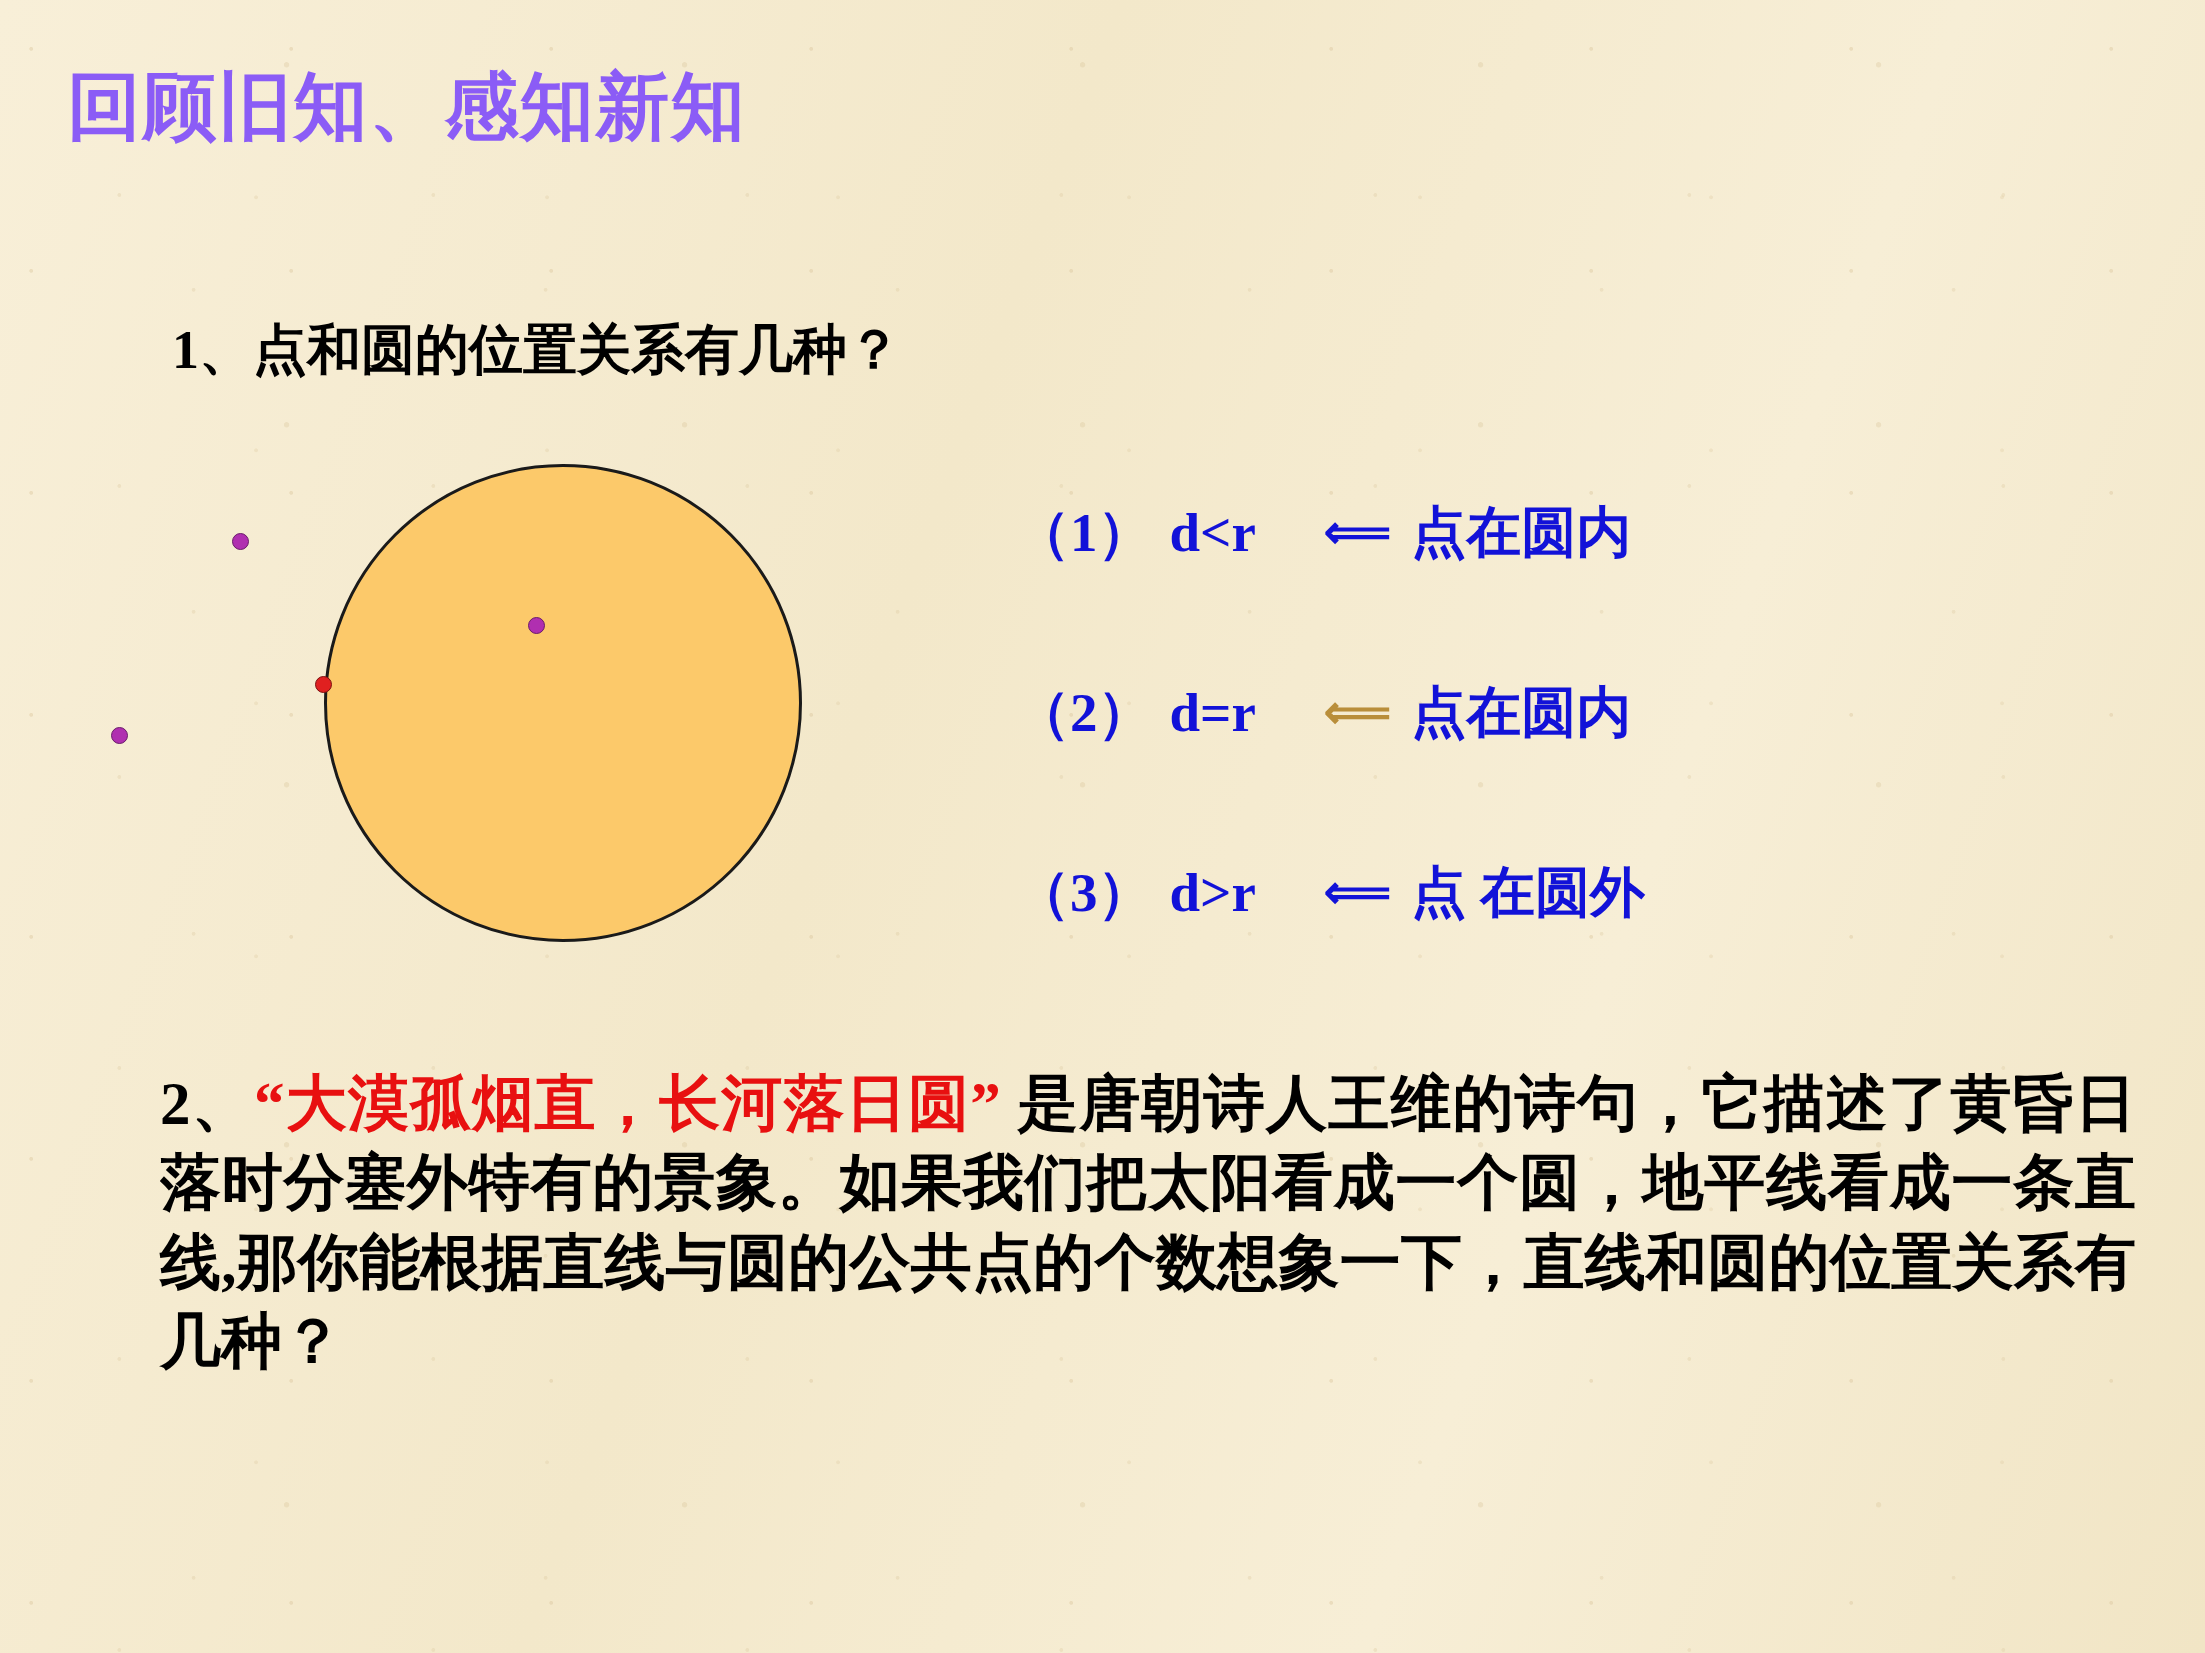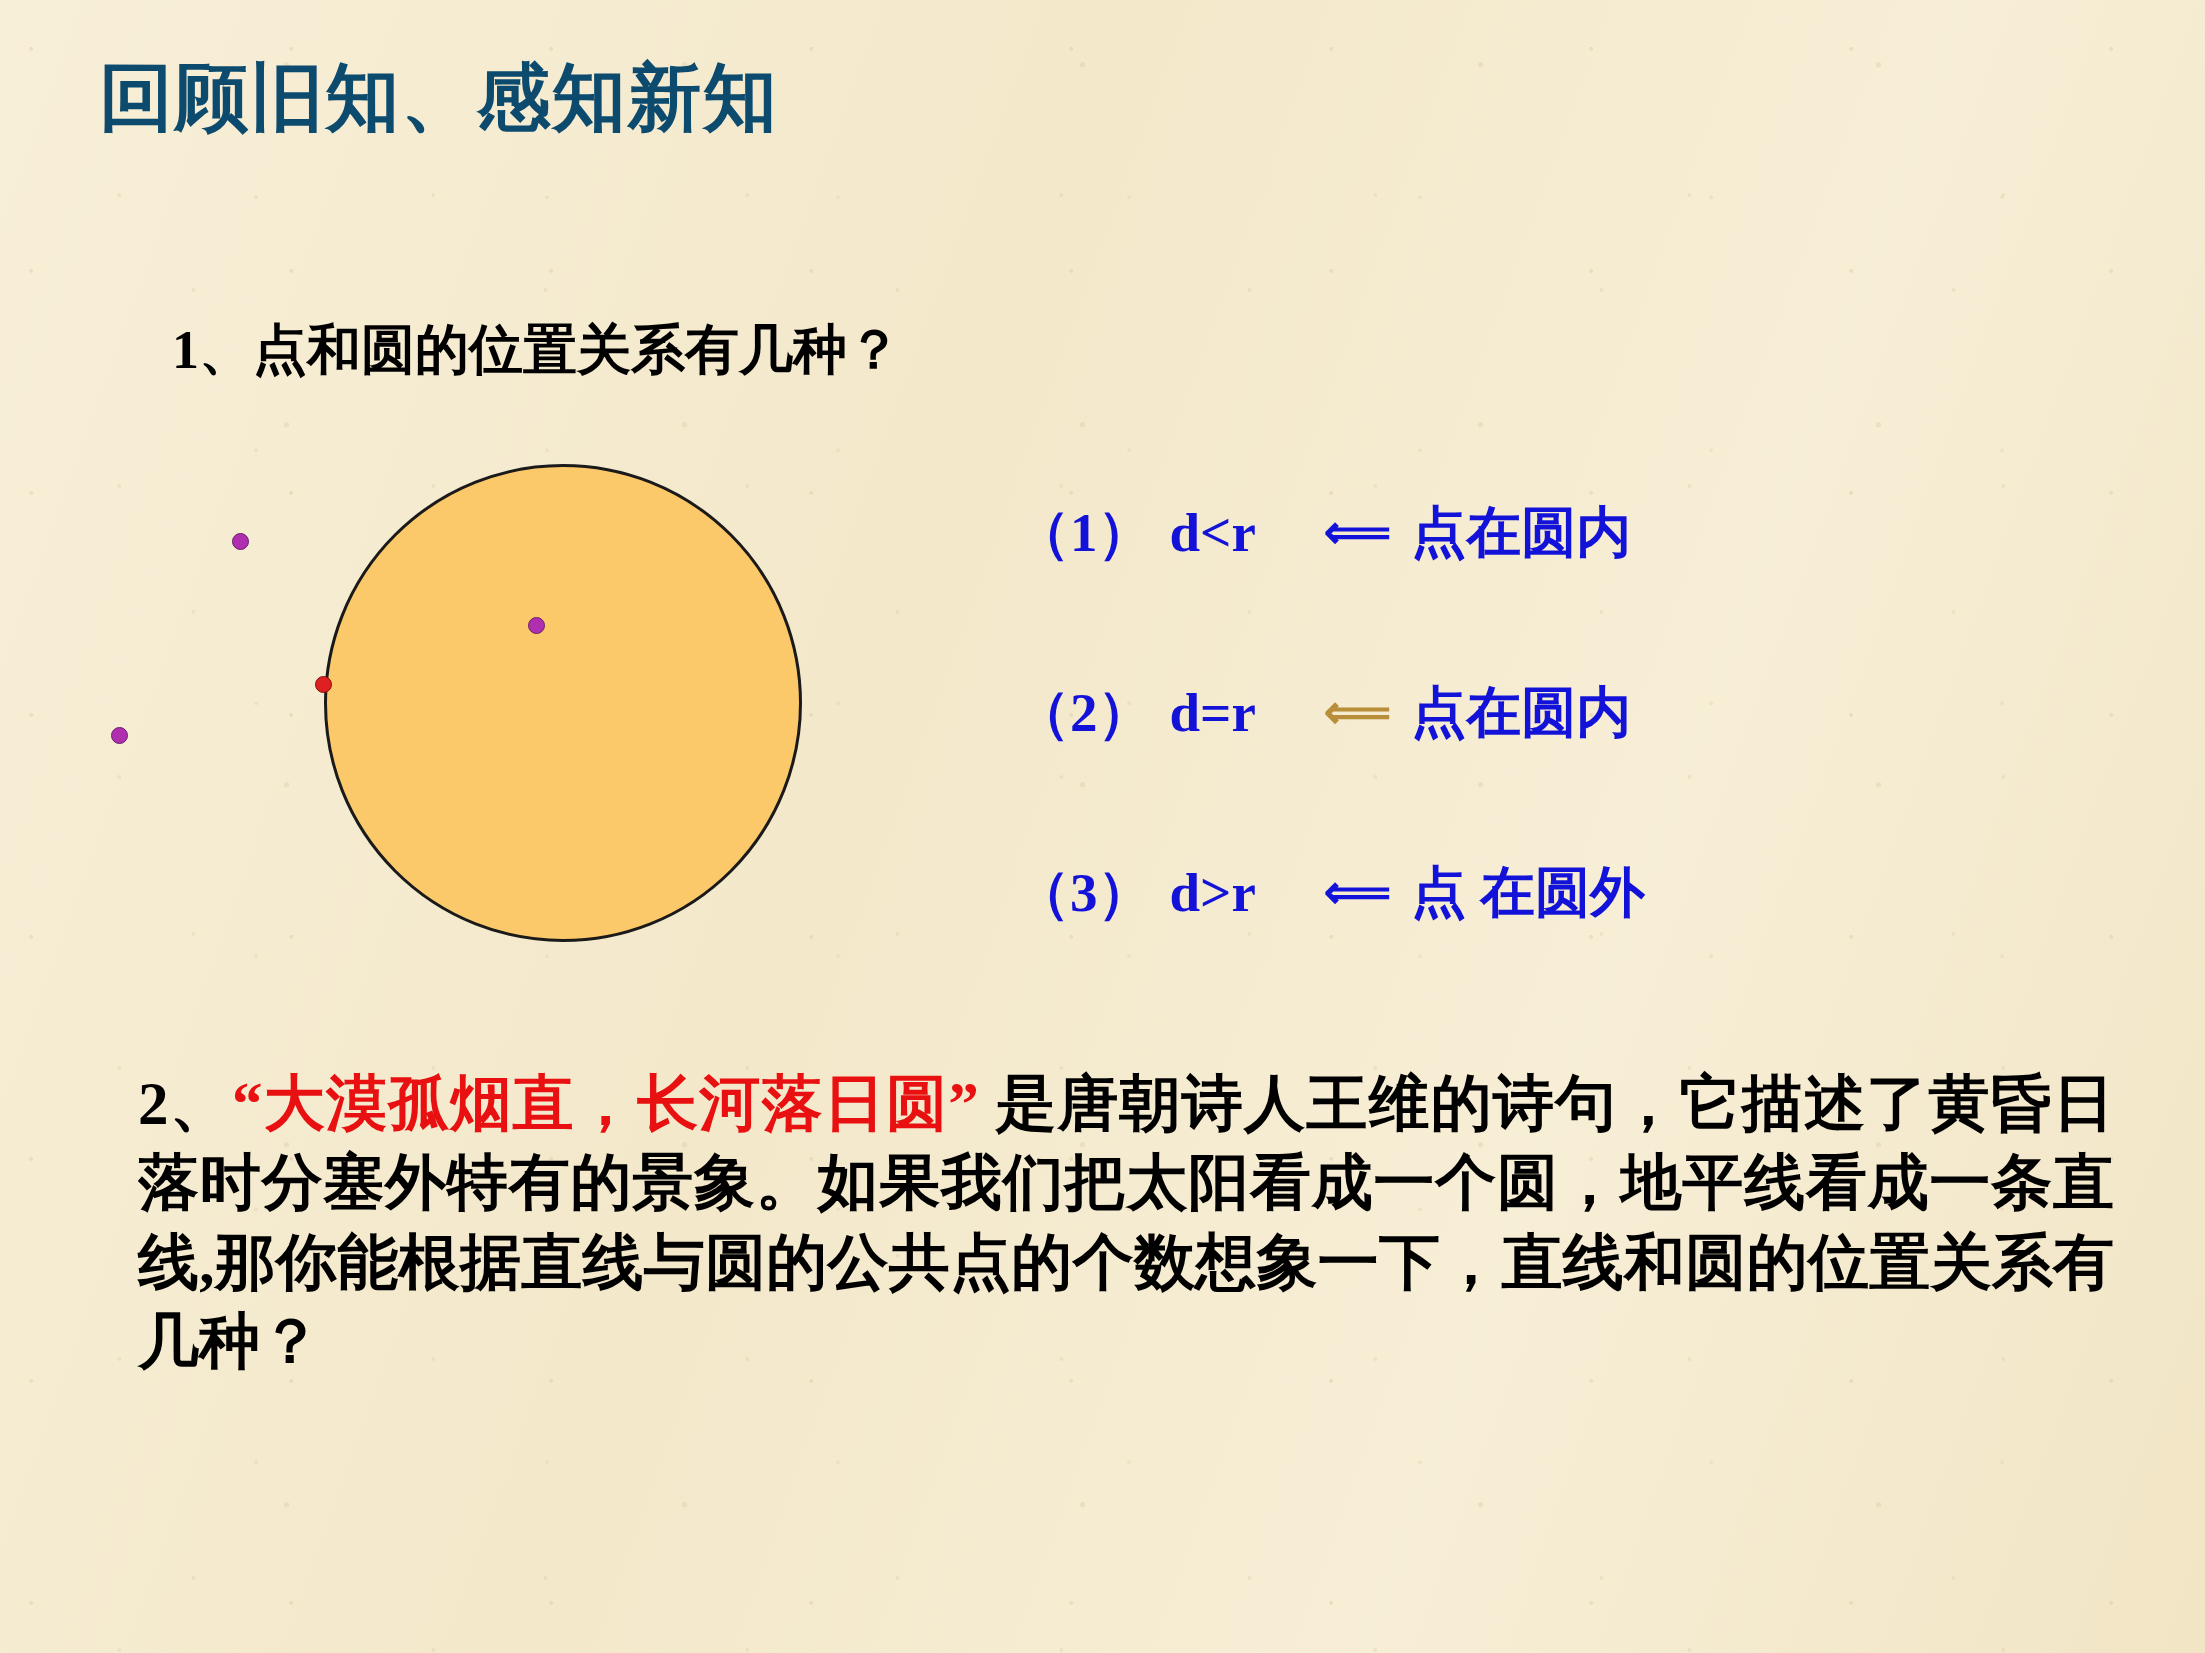--- a/index.html
+++ b/index.html
@@ -30,29 +30,28 @@
   }
   .slide {
     position: absolute;
     inset: 0;
   }
 
   
   .title {
     position: absolute;
     left: 67px;
-    top: 57px;
+    top: 66px;
     font-family: "DejaVu Sans", sans-serif;
     font-weight: bold;
     font-size: 74px;
     line-height: 1.1;
-    color: #0c4a6e;
+    color: #8b5cf6;
     letter-spacing: 1.5px;
     white-space: nowrap;
-    margin-left: 32px;
   }
 
   
   .q1 {
     position: absolute;
     left: 172px;
     top: 314px;
     font-family: "Liberation Serif", serif;
     font-weight: bold;
     font-size: 54px;
@@ -146,21 +145,21 @@
     color: #b98e3a;
   }
   .rel-text {
     padding-left: 7.7px;
     margin-top: 37px;
   }
 
   
   .q2 {
     position: absolute;
-    left: 138px;
+    left: 160px;
     top: 1064px;
     width: 1976px;
     font-family: "Liberation Serif", serif;
     font-weight: bold;
     font-size: 61px;
     line-height: 1.30;
     color: #000000;
     text-align: justify;
   }
   .q2 .num {

